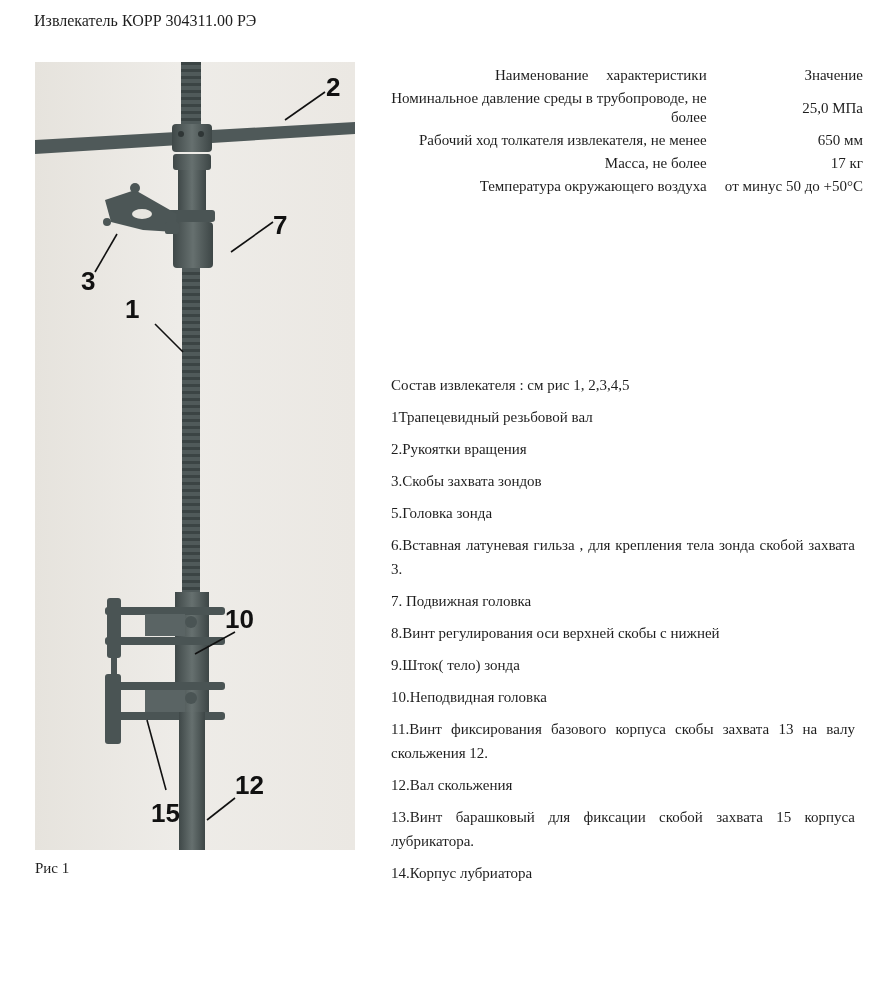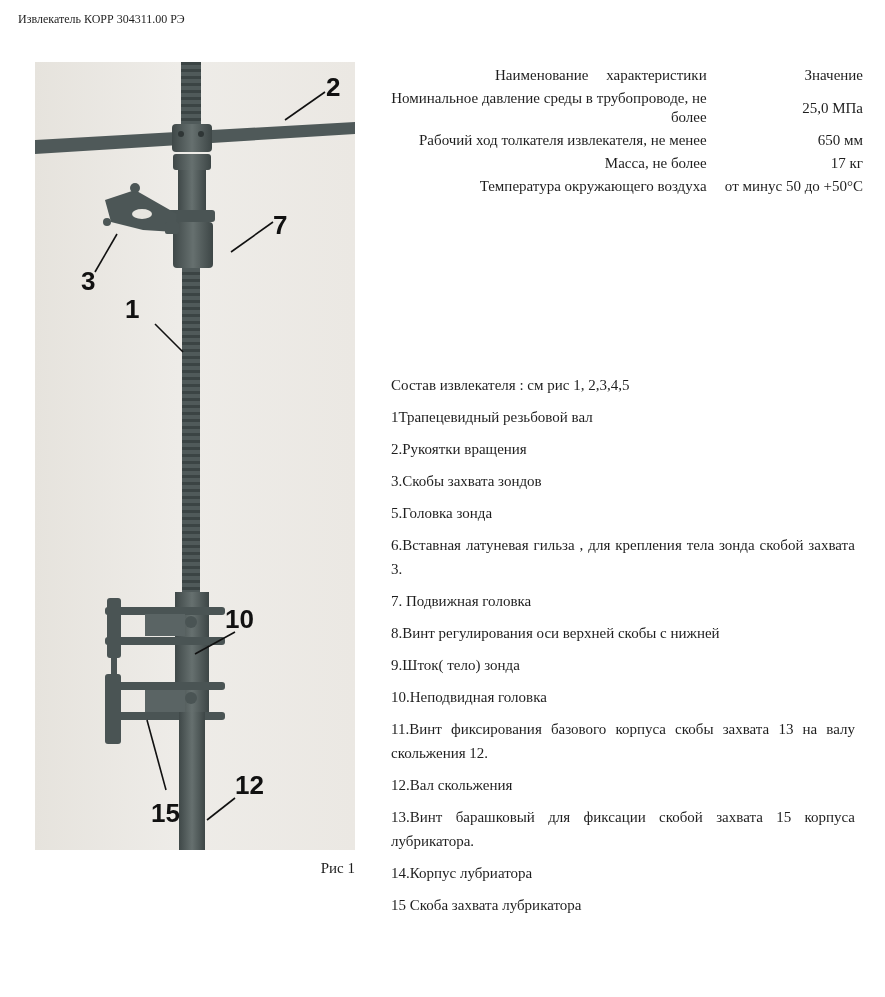--- a/index.html
+++ b/index.html
@@ -1,22 +1,22 @@
 <!DOCTYPE html>
 <html><head>
 <meta charset="utf-8">
 <style>
   html, body { margin:0; padding:0; background:#ffffff; }
   body { width:885px; height:997px; position:relative; overflow:hidden;
          font-family:"Liberation Serif","DejaVu Serif",serif; color:#1e1e1e; }
-  .doc-title { position:absolute; left:18px; top:12px; font-size:12px; }
+  .doc-title { position:absolute; left:34px; top:12px; font-size:16px; }
   .figure { position:absolute; left:35px; top:62px; width:320px; height:788px;
             background:linear-gradient(90deg,#e6e3dd 0%,#eeece8 45%,#ebe8e3 100%); overflow:hidden; }
   .figure svg { position:absolute; left:0; top:0; }
-  .caption { position:absolute; left:35px; width:320px; top:860px; text-align:right; font-size:15px; }
+  .caption { position:absolute; left:35px; width:320px; top:860px; text-align:left; font-size:15px; }
   .spec-table { position:absolute; left:383px; top:64px; width:480px; border-collapse:collapse; font-size:15px; line-height:19px;text-align:right; }
   .spec-table td { padding:2px 0; vertical-align:middle; }
   .spec-table td.name { width:323px; padding-right:6px; }
   .spec-table td.val { width:150px;margin-left:41px; }
   .spec-table tr.hdr td.name { word-spacing:14px; }
   .composition { position:absolute; left:383px; top:365px; width:480px; font-size:15px; line-height:24px; }
   .composition p { margin:8px; text-align:justify; text-align-last:left; }
   .lbl { font-family:"Liberation Sans","DejaVu Sans",sans-serif; font-weight:bold; fill:#111; }
 </style>
 </head>
@@ -133,14 +133,13 @@
   <p>5.Головка зонда</p>
   <p>6.Вставная латуневая гильза , для крепления тела зонда скобой захвата 3.</p>
   <p>7. Подвижная головка</p>
   <p>8.Винт регулирования оси верхней скобы с нижней</p>
   <p>9.Шток( тело) зонда</p>
   <p>10.Неподвидная головка</p>
   <p>11.Винт фиксирования базового корпуса скобы захвата 13 на валу скольжения 12.</p>
   <p>12.Вал скольжения</p>
   <p>13.Винт барашковый для фиксации скобой захвата 15 корпуса лубрикатора.</p>
   <p>14.Корпус лубриатора</p>
-  <p>15 Скоба захвата лубрикатора</p>
 </div>
 
 </body></html>

